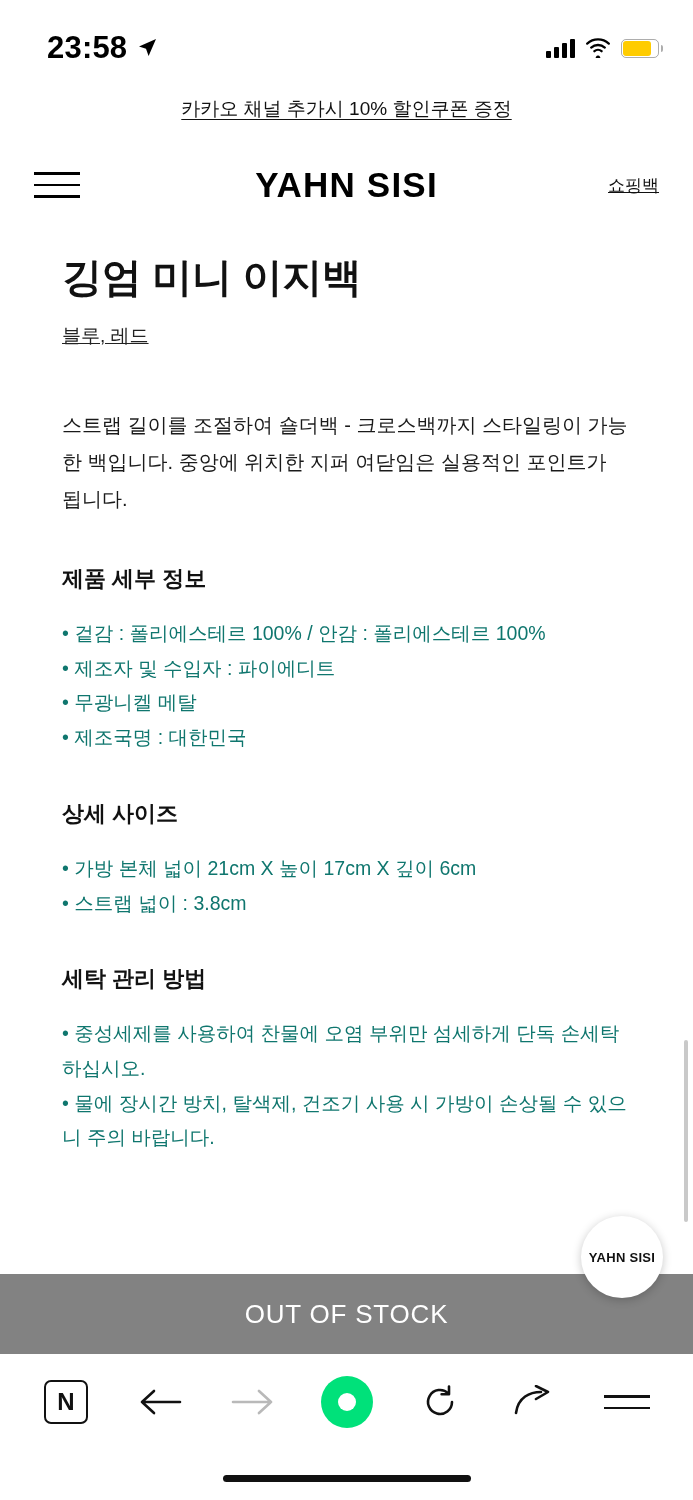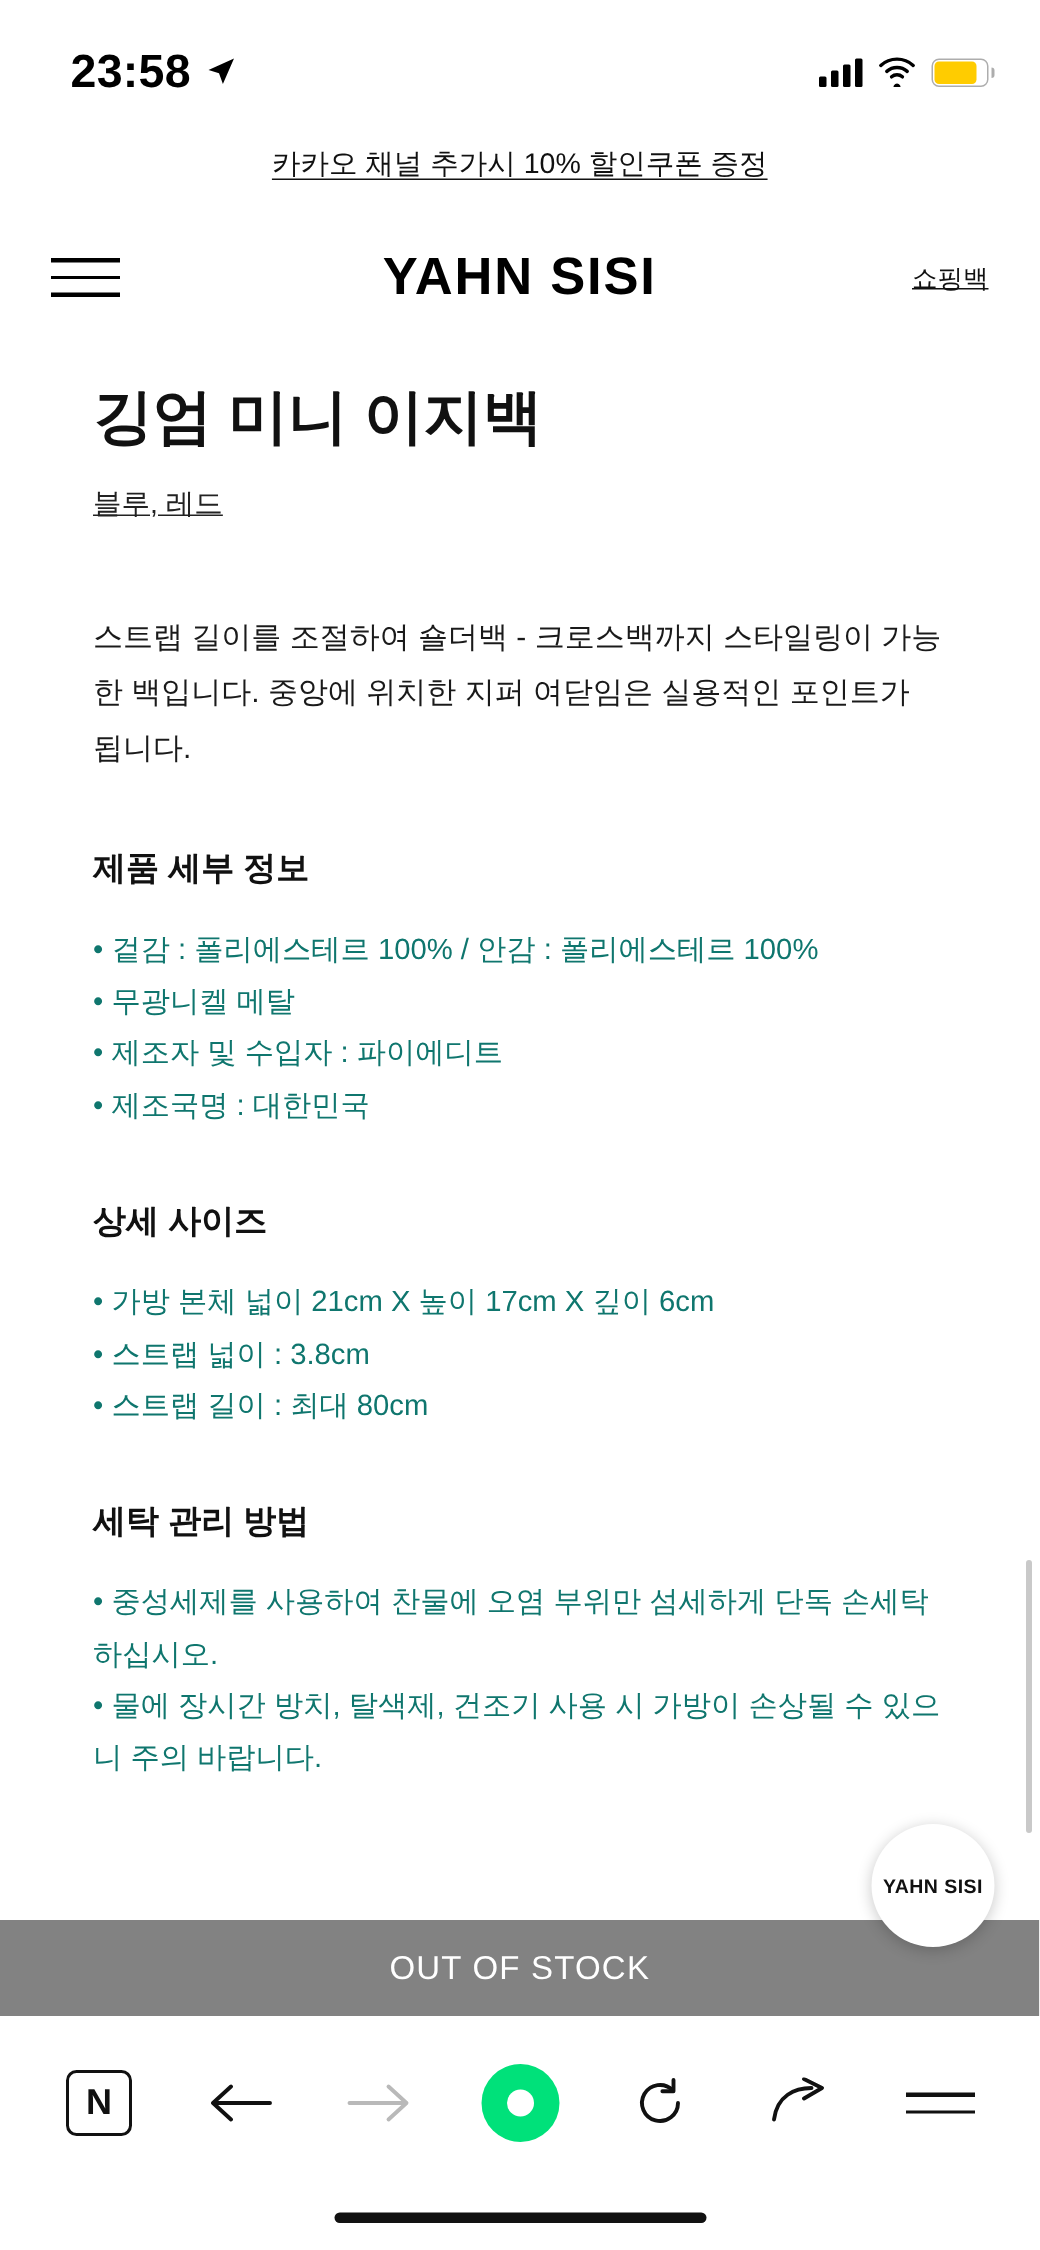--- a/index.html
+++ b/index.html
@@ -201,28 +201,28 @@
     font-weight: 700;
     letter-spacing: 0.3px;
     color: #111;
     z-index: 5;
   }
 
   
   .cta-bar {
     position: absolute;
     left: 0; right: 0;
-    bottom: 156px;
-    height: 64px;
+    bottom: 146px;
+    height: 80px;
     background: #828282;
     display: flex;
     align-items: center;
     justify-content: center;
     color: #ffffff;
-    font-size: 22px;
+    font-size: 26px;
     letter-spacing: 0.8px;
   }
 
   
   .toolbar {
     position: absolute;
     left: 0; right: 0;
     bottom: 50px;
     height: 96px;
     background: #ffffff;
@@ -319,32 +319,31 @@
 
   <div class="content">
     <h1 class="product-title">깅엄 미니 이지백</h1>
     <div class="product-colors">블루, 레드</div>
     <p class="intro">스트랩 길이를 조절하여 숄더백 - 크로스백까지 스타일링이 가능한 백입니다. 중앙에 위치한 지퍼 여닫임은 실용적인 포인트가 됩니다.</p>
 
     <div class="section">
       <div class="section-title">제품 세부 정보</div>
       <ul class="bullets">
         <li>겉감 : 폴리에스테르 100% / 안감 : 폴리에스테르 100%</li>
+        <li>제조자 및 수입자 : 파이에디트</li>
         <li>무광니켈 메탈</li>
-        <li>제조자 및 수입자 : 파이에디트</li>
         <li>제조국명 : 대한민국</li>
       </ul>
     </div>
 
     <div class="section">
       <div class="section-title">상세 사이즈</div>
       <ul class="bullets">
         <li>가방 본체 넓이 21cm X 높이 17cm X 깊이 6cm</li>
         <li>스트랩 넓이 : 3.8cm</li>
-        <li>스트랩 길이 : 최대 80cm</li>
       </ul>
     </div>
 
     <div class="section">
       <div class="section-title">세탁 관리 방법</div>
       <ul class="bullets">
         <li>중성세제를 사용하여 찬물에 오염 부위만 섬세하게 단독 손세탁 하십시오.</li>
         <li>물에 장시간 방치, 탈색제, 건조기 사용 시 가방이 손상될 수 있으니 주의 바랍니다.</li>
       </ul>
     </div>

